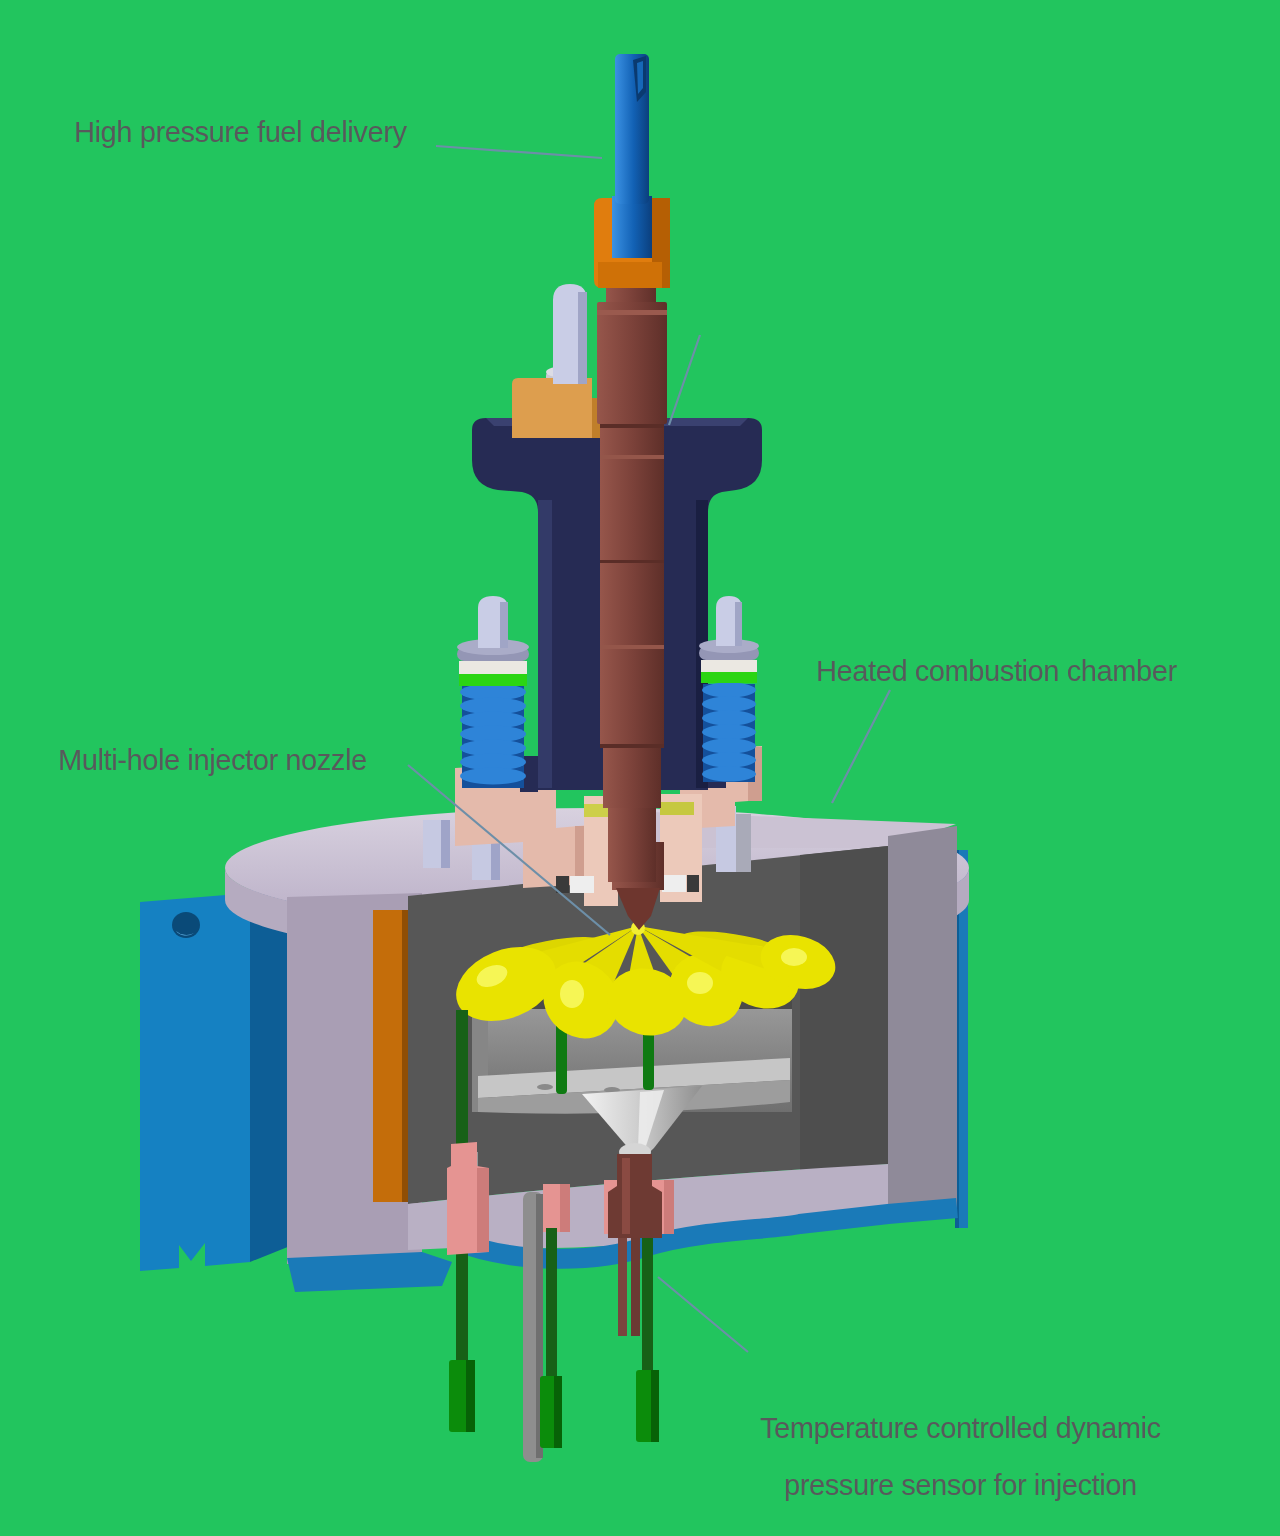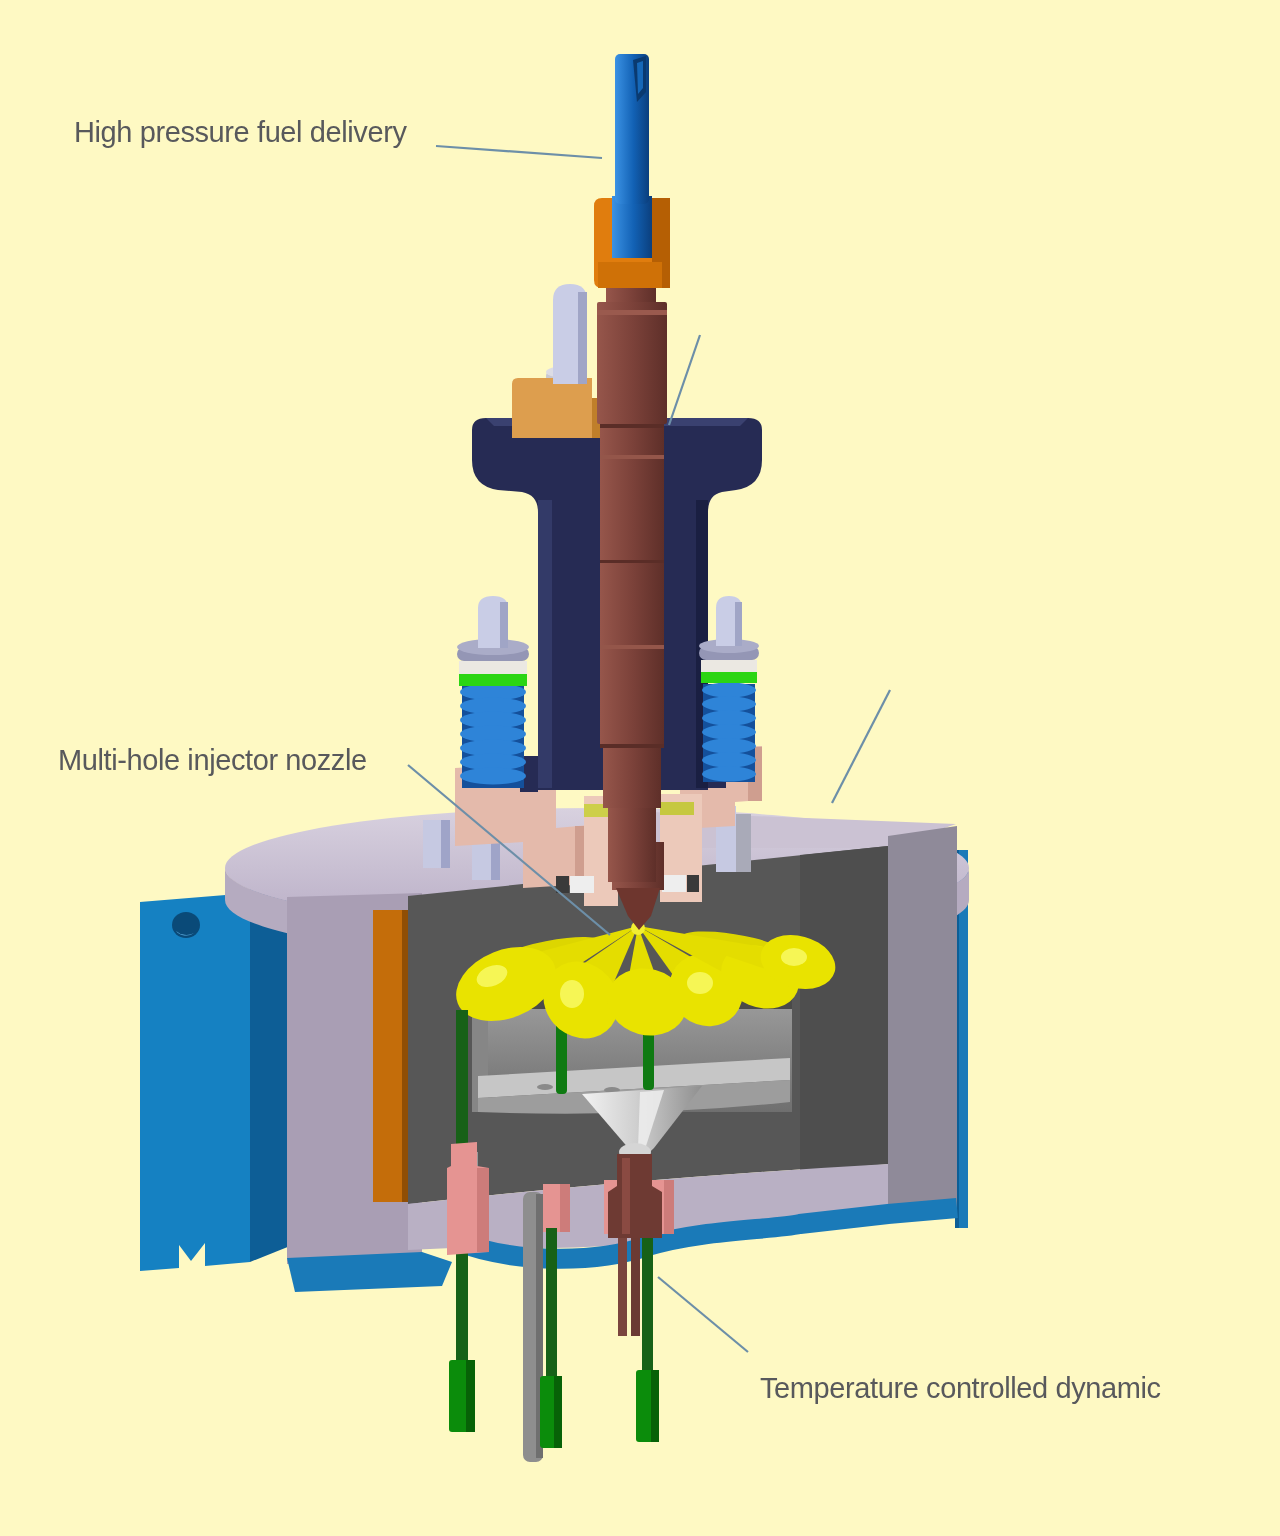--- a/index.html
+++ b/index.html
@@ -1,19 +1,19 @@
 <!DOCTYPE html>
 <html><head>
 <meta charset="utf-8">
 <style>
   html,body{margin:0;padding:0;background:#ffffff;}
   .stage{
     position:relative;
     width:1280px;height:1536px;
-    background:#fef9c3;
+    background:#22c55e;
     overflow:hidden;
     font-family:"Liberation Sans","DejaVu Sans",sans-serif;
   }
   .stage svg{position:absolute;left:0;top:0;}
   .lbl{
     position:absolute;
     color:#58595c;
     font-size:29px;
     letter-spacing:-0.4px;
     white-space:nowrap;
@@ -266,20 +266,22 @@
     <line x1="700" y1="335" x2="669" y2="425"></line>
     <line x1="890" y1="690" x2="832" y2="803"></line>
     <line x1="408" y1="765" x2="610" y2="935"></line>
     <line x1="658" y1="1277" x2="748" y2="1352"></line>
   </g>
 </svg>
 
 <div class="lbl" style="left:74px;top:114px;">High pressure fuel delivery</div>
 
 
+<div class="lbl" style="left:816px;top:653px;">Heated combustion chamber</div>
 
 <div class="lbl" style="left:58px;top:742px;text-align:center;">Multi-hole injector nozzle</div>
 
-<div class="lbl lbl-block" style="left:760px;top:1360px;text-align:center;">
+<div class="lbl lbl-block" style="left:760px;top:1400px;text-align:center;">
   <div>Temperature controlled dynamic</div>
+  <div>pressure sensor for injection</div>
 </div>
 
 </div>
 
 </body></html>

